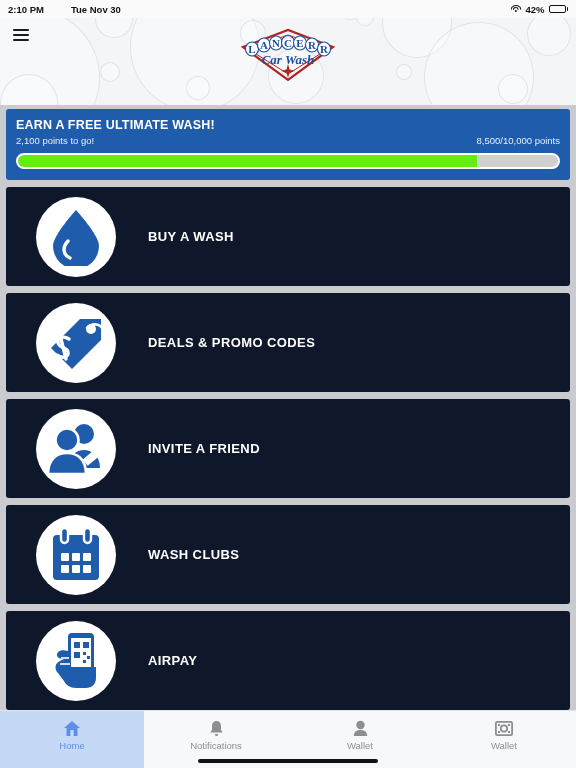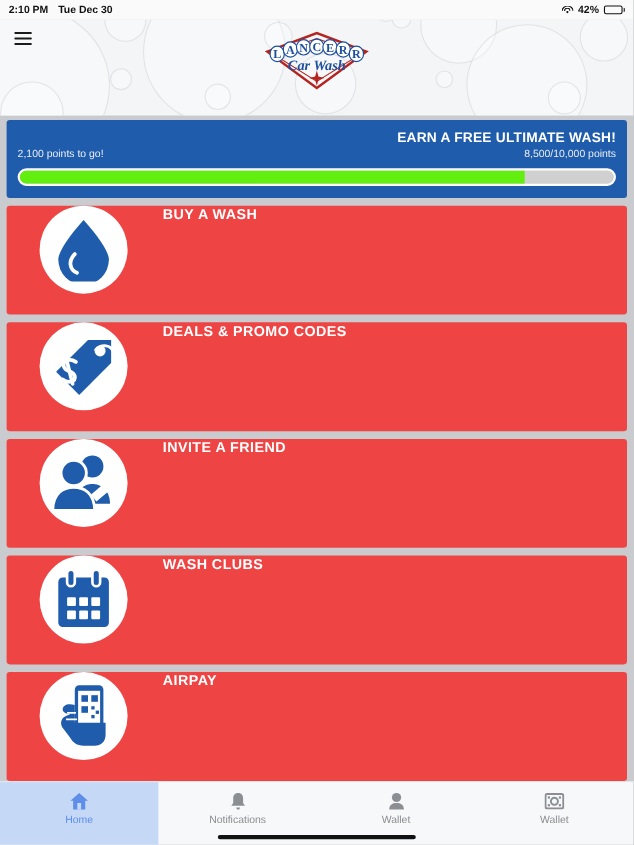--- a/index.html
+++ b/index.html
@@ -13,21 +13,21 @@
 
   
   .statusbar {
     position: relative; height: 18px; width: 100%;
     background: #fafafa;
     display: flex; align-items: center;
     padding: 0 8px;
     font-size: 9.5px; color: #111; font-weight: 600;
     z-index: 12;
   }
-  .sb-left { display: flex; align-items: center; gap: 9px; }
+  .sb-left { display: flex; align-items: center; gap: 27px; }
   .sb-right { margin-left: auto; display: flex; align-items: center; gap: 4px; }
   .wifi-ico { display: inline-block; width: 11px; height: 9px; position: relative; }
   .wifi-ico i { position: absolute; border: 1.4px solid #111; border-bottom: none;
     border-radius: 50% 50% 0 0 / 100% 100% 0 0; left: 50%; transform: translateX(-50%); }
   .wifi-ico i:nth-child(1) { width: 11px; height: 5px; top: 0; }
   .wifi-ico i:nth-child(2) { width: 6.5px; height: 3px; top: 2.4px; }
   .wifi-ico i:nth-child(3) { width: 2.4px; height: 2.4px; top: 5px; background: #111; border-radius: 50%; border: none; }
   .batt { display: inline-flex; align-items: center; }
   .batt-body { width: 17px; height: 8.5px; border: 1.2px solid #111; border-radius: 2px; padding: 1px; }
   .batt-fill { width: 100%; height: 100%; background: #111; border-radius: 0.5px; }
@@ -56,39 +56,39 @@
     position: absolute; left: 50%; top: 6px; transform: translateX(-50%);
     width: 130px; height: 62px; z-index: 3;
   }
 
   
   .banner {
     margin: 4px 6px 0 6px;
     background: #1f5cab;
     border-radius: 3px;
     padding: 9px 10px 11px 10px;
-    position: relative; z-index: 4; text-align: right;
+    position: relative; z-index: 4;
   }
   .banner-title { color: #fff; font-size: 12.5px; font-weight: bold; letter-spacing: .2px; }
   .banner-row { display: flex; justify-content: space-between; align-items: baseline; margin-top: 3px; }
   .banner-sub { color: #e9eef6; font-size: 9.5px; }
   .banner-pts { color: #e9eef6; font-size: 9.5px; }
   .pbar {
     margin-top: 7px; height: 16px; background: #d0d0d0;
     border-radius: 9px; border: 2px solid #ffffff; overflow: hidden;
     position: relative;
   }
   .pbar-fill { height: 100%; background: #62ef0f; border-radius: 8px 0 0 8px; }
 
   
   .cards { padding: 0 6px; margin-top: 7px; display: flex; flex-direction: column; gap: 7px; }
   .card {
-    background: #ef4444; border-radius: 3px;
+    background: #0f172a; border-radius: 3px;
     height: 99px;
-    display: flex; 
+    display: flex; align-items: center;
     cursor: pointer; position: relative;
   }
   .card-ico {
     width: 80px; height: 80px; margin-left: 30px;
     background: #ffffff; border-radius: 50%;
     display: flex; align-items: center; justify-content: center;
     flex: none;
   }
   .card-ico svg { display: block; }
   .card-label {
@@ -117,21 +117,21 @@
   }
 </style>
 </head>
 <body>
 
 <div id="app">
 
   <div class="statusbar">
     <div class="sb-left">
       <span>2:10 PM</span>
-      <span>Tue Dec 30</span>
+      <span>Tue Nov 30</span>
     </div>
     <div class="sb-right">
       <span class="wifi-ico">
           <i></i>
           <i></i>
           <i></i>
         </span>
       <span>42%</span>
       <span class="batt">
         <span class="batt-body"><span class="batt-fill"></span></span>

